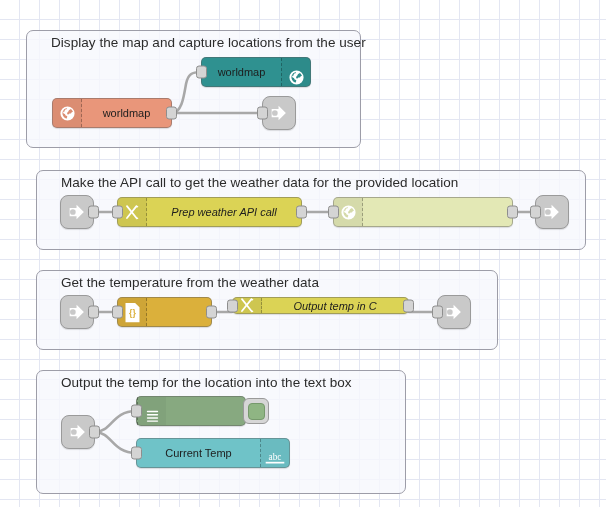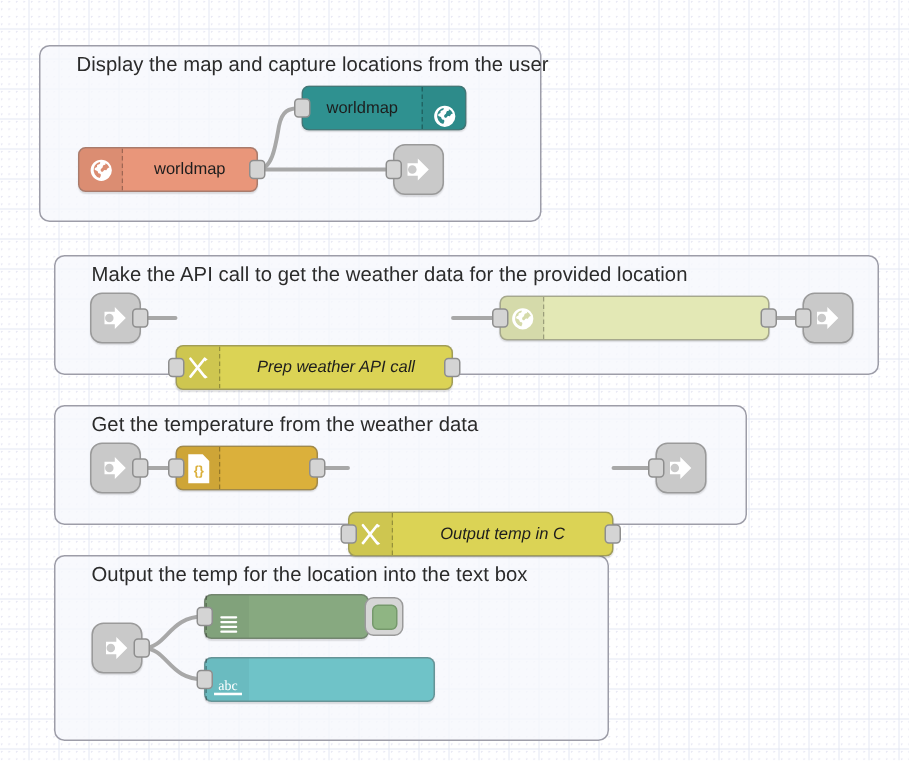--- a/index.html
+++ b/index.html
@@ -213,21 +213,21 @@
       </div>
       <div class="linknode" style="left: 60px; top: 195px;">
         <span>
           <svg class="glyph" width="22" height="22" viewBox="0 0 24 24">
             <path fill="#ffffff" d="M4 7.5h7.5V4l8 8-8 8v-3.5H4z"></path>
             <circle cx="7.5" cy="12" r="3.1" fill="#c9c9c9"></circle>
           </svg>
         </span>
         <span class="port out"></span>
       </div>
-      <div class="node" style="left: 117px; top: 197px; width: 185px; height: 30px; background: rgb(219, 211, 85); margin-top: 33px;">
+      <div class="node" style="left: 117px; top: 197px; width: 185px; height: 30px; background: rgb(219, 211, 85);">
         <span class="icon-box left">
           <svg class="glyph" width="19" height="19" viewBox="0 0 24 24">
             <g stroke="#ffffff" stroke-width="2.2" fill="none" stroke-linecap="round">
               <path d="M5 4 L17 19"></path>
               <path d="M17 4 L5 19"></path>
             </g>
             <path fill="#ffffff" d="M17 3.2l2.6 1.2-2.2 1.9z"></path>
             <path fill="#ffffff" d="M17 20.8l2.6-1.2-2.2-1.9z"></path>
           </svg>
         </span>
@@ -265,21 +265,21 @@
       <div class="node" style="left: 117px; top: 297px; width: 95px; height: 30px; background: rgb(219, 176, 59);">
         <span class="icon-box left">
           <svg class="glyph" width="19" height="21" viewBox="0 0 20 24">
             <path fill="#ffffff" d="M2 1h11l5 5v17H2z"></path>
             <text x="10" y="16.5" text-anchor="middle" font-family="Liberation Sans, sans-serif" font-size="10" font-weight="bold" fill="#dbb03b">{}</text>
           </svg>
         </span>
         <span class="port in"></span>
         <span class="port out"></span>
       </div>
-      <div class="node" style="left: 232px; top: 297px; width: 177px; height: 30px; background: rgb(219, 211, 85); margin-top: 44px;">
+      <div class="node" style="left: 232px; top: 297px; width: 177px; height: 17px; background: rgb(219, 211, 85);">
         <span class="icon-box left">
           <svg class="glyph" width="19" height="19" viewBox="0 0 24 24">
             <g stroke="#ffffff" stroke-width="2.2" fill="none" stroke-linecap="round">
               <path d="M5 4 L17 19"></path>
               <path d="M17 4 L5 19"></path>
             </g>
             <path fill="#ffffff" d="M17 3.2l2.6 1.2-2.2 1.9z"></path>
             <path fill="#ffffff" d="M17 20.8l2.6-1.2-2.2-1.9z"></path>
           </svg>
         </span>
@@ -316,20 +316,21 @@
               <path d="M5 18.5h14"></path>
             </g>
           </svg>
         </span>
         <span class="port in"></span>
         <span class="dbg-btn">
           <i></i>
         </span>
       </div>
       <div class="node" style="left: 136px; top: 438px; width: 154px; height: 30px; background: rgb(111, 195, 200);">
+        <span class="label">Current Temp</span>
         <span class="icon-box right">
           <svg class="glyph" width="22" height="18" viewBox="0 0 26 20">
             <text x="13" y="12" text-anchor="middle" font-family="Liberation Serif, serif" font-size="11" fill="#ffffff">abc</text>
             <rect x="2" y="14.5" width="22" height="2" fill="#ffffff"></rect>
           </svg>
         </span>
         <span class="port in"></span>
       </div>
     </div>
 

